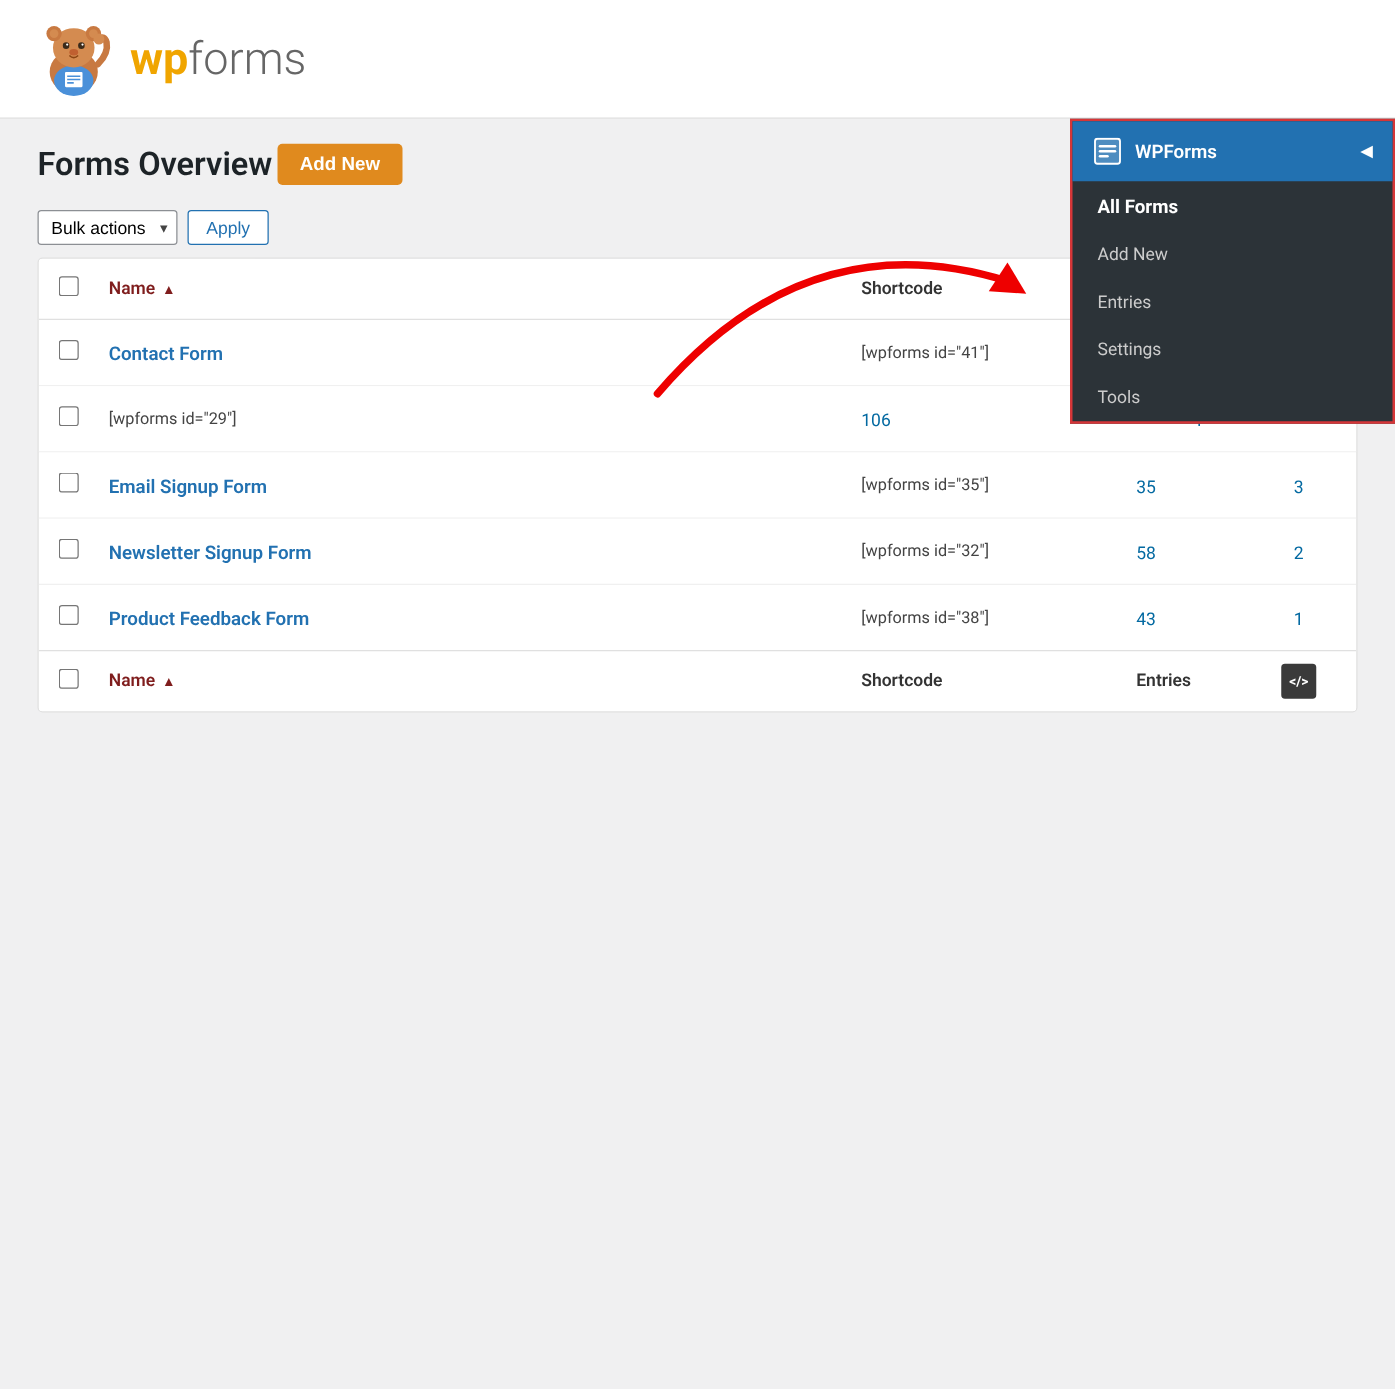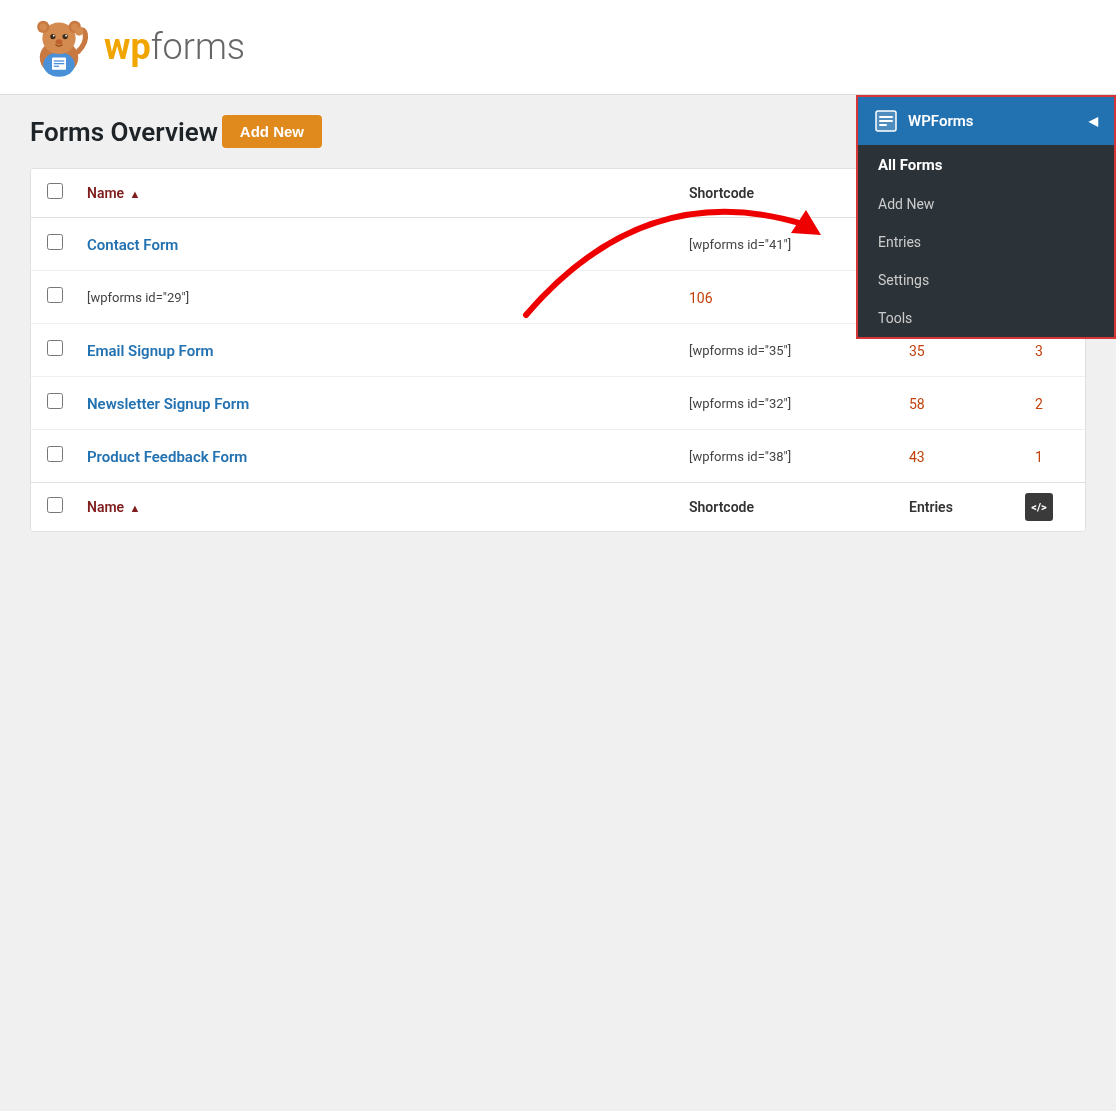--- a/index.html
+++ b/index.html
@@ -195,21 +195,21 @@
       font-size: 15px;
       font-weight: 600;
       text-decoration: none;
       cursor: pointer;
     }
     .shortcode-cell {
       font-size: 13px;
       color: #444;
     }
     .entries-link {
-      color: #c2410c;
+      color: #0369a1;
       font-size: 14px;
       text-decoration: none;
       cursor: pointer;
     }
 
     
     .code-icon {
       width: 28px;
       height: 28px;
       background: #3a3a3a;
@@ -329,20 +329,31 @@
 </div>
 
 <div class="main-content">
 
   <div class="page-title-area">
     <h1 class="page-title">Forms Overview</h1>
     <button class="add-new-btn">Add New</button>
   </div>
 
 
+  <div class="bulk-row">
+    <div class="bulk-left">
+      <div class="bulk-select-wrapper">
+        <select class="bulk-actions-select">
+          <option>Bulk actions</option>
+        </select>
+      </div>
+      <button class="apply-btn">Apply</button>
+    </div>
+    <span class="items-count">5 items</span>
+  </div>
 
   <div class="forms-table">
 
     <div class="table-header">
       <div>
         <input type="checkbox" class="header-checkbox" style="">
       </div>
       <div class="col-header name-col">
         <span>Name</span>
         <span class="sort-arrow">▲</span>

